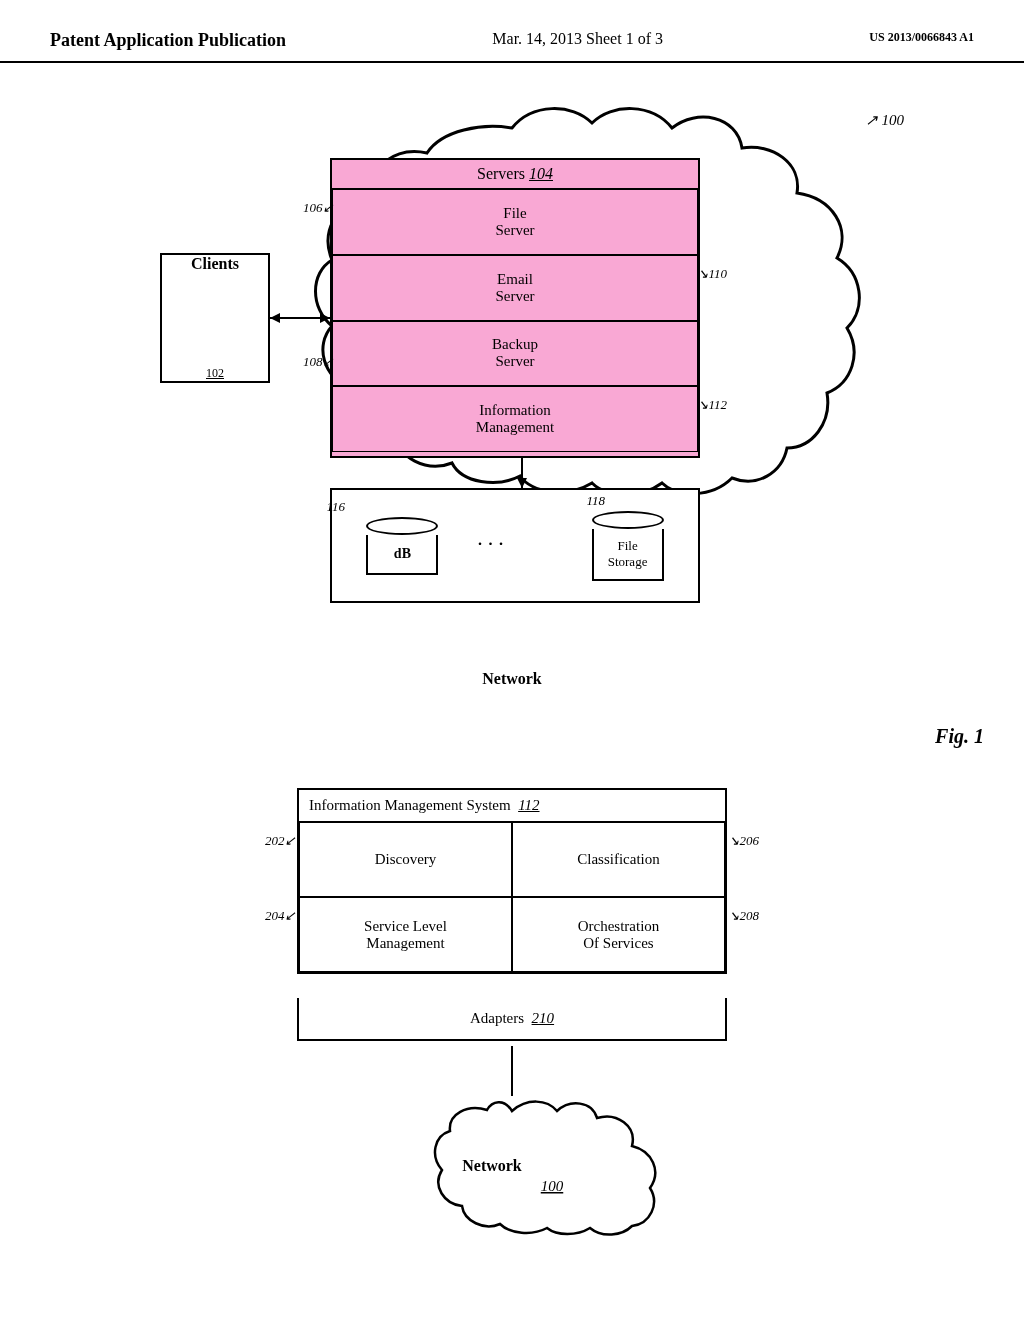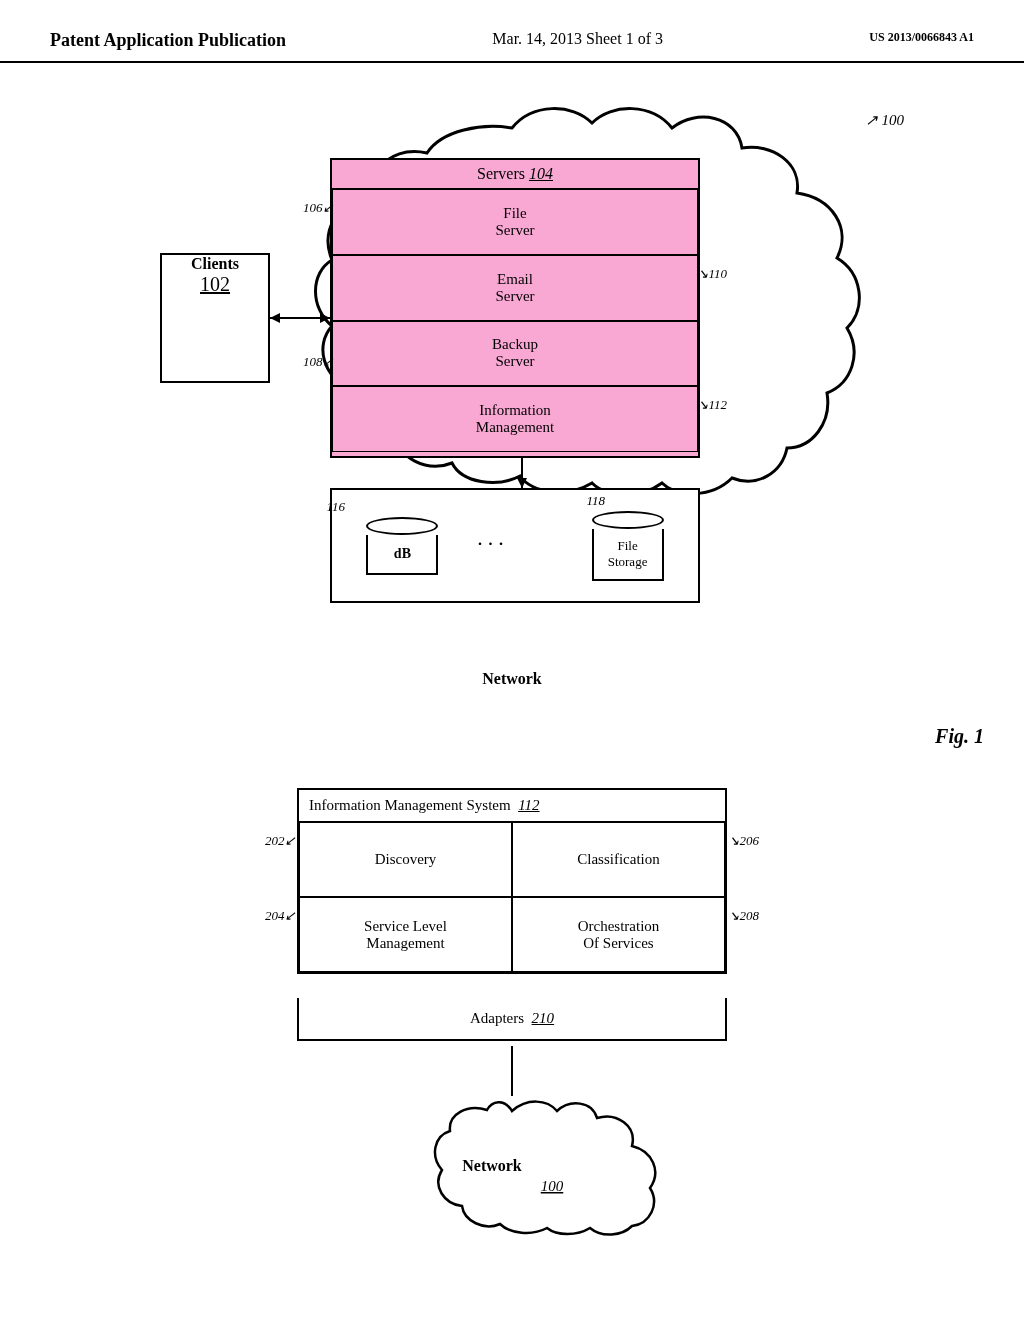--- a/index.html
+++ b/index.html
@@ -51,29 +51,29 @@
       position: absolute;
       left: 108px;
       top: 155px;
       width: 110px;
       height: 130px;
       border: 2px solid #000;
       background: #fff;
       display: flex;
       flex-direction: column;
       align-items: center;
-      justify-content: flex-start;
+      justify-content: space-between;
     }
     .clients-box .box-title {
       font-size: 16px;
       font-weight: bold;
       text-align: center;
     }
     .clients-box .box-num {
-      font-size: 20px;
+      font-size: 12px;
       text-decoration: underline;
       text-align: center;
     }
 
     
     .servers-outer {
       position: absolute;
       left: 265px;
       top: 60px;
       width: 380px;

